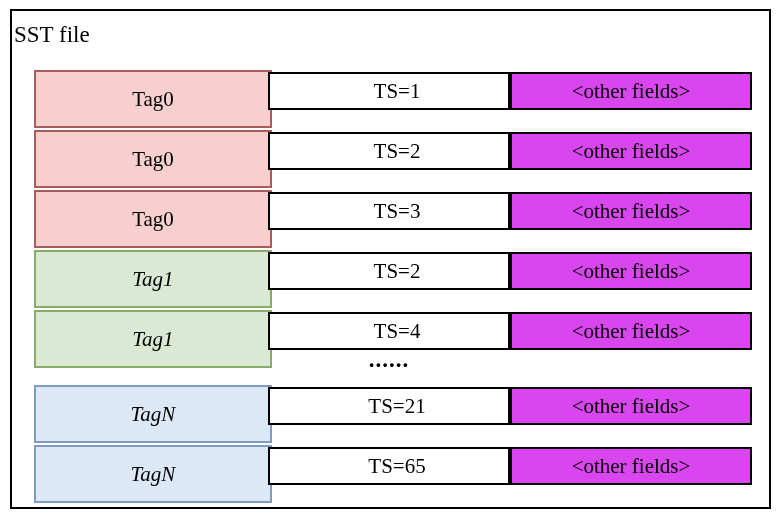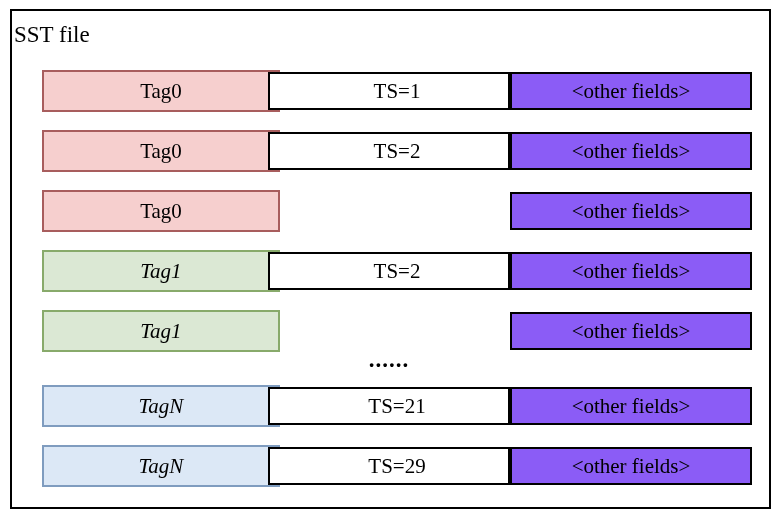--- a/index.html
+++ b/index.html
@@ -36,40 +36,40 @@
   .cell {
     position: absolute;
     box-sizing: border-box;
     display: flex;
     align-items: center;
     justify-content: center;
     font-size: 21px;
     white-space: nowrap;
   }
   .tag-cell {
-    left: 12px; top: 0;
-    width: 238px; height: 42px;
+    left: 4px; top: 0;
+    width: 238px; height: 58px;
     border: 2.5px solid #888888;
     background: #eeeeee;
   }
   .tag-cell[data-color="red"]   { background: var(--red_fill, #f6cfce);  border-color: var(--red_border, #a85d5d); }
   .tag-cell[data-color="green"] { background: var(--green_fill, #dbe8d4); border-color: var(--green_border, #88aa6b); font-style: italic; }
   .tag-cell[data-color="blue"]  { background: var(--blue_fill, #dce8f6);  border-color: var(--blue_border, #7f9cbf); font-style: italic; }
   .ts-cell {
     left: 238px; top: 2px;
     width: 242px; height: 38px;
     border: 2px solid var(--cell_border, #000000);
     background: #ffffff;
     padding-left: 16px;
   }
   .other-cell {
     left: 480px; top: 2px;
     width: 242px; height: 38px;
     border: 2px solid var(--cell_border, #000000);
-    background: #8b5cf6;
+    background: #d946ef;
   }
   .row-1 { top: 70px; }
   .row-2 { top: 130px; }
   .row-3 { top: 190px; }
   .row-4 { top: 250px; }
   .row-5 { top: 310px; }
   .row-6 { top: 385px; }
   .row-7 { top: 445px; }
   .ellipsis {
     position: absolute;
@@ -99,41 +99,43 @@
   </div>
 
   <div class="row row-2">
     <div class="cell tag-cell" data-color="red">Tag0</div>
     <div class="cell ts-cell">TS=2</div>
     <div class="cell other-cell">&lt;other fields&gt;</div>
   </div>
 
   <div class="row row-3">
     <div class="cell tag-cell" data-color="red">Tag0</div>
+    <div class="cell ts-cell">TS=3</div>
     <div class="cell other-cell">&lt;other fields&gt;</div>
   </div>
 
   <div class="row row-4">
     <div class="cell tag-cell" data-color="green">Tag1</div>
     <div class="cell ts-cell">TS=2</div>
     <div class="cell other-cell">&lt;other fields&gt;</div>
   </div>
 
   <div class="row row-5">
     <div class="cell tag-cell" data-color="green">Tag1</div>
+    <div class="cell ts-cell">TS=4</div>
     <div class="cell other-cell">&lt;other fields&gt;</div>
   </div>
 
   <div class="ellipsis">......</div>
 
   <div class="row row-6">
     <div class="cell tag-cell" data-color="blue">TagN</div>
     <div class="cell ts-cell">TS=21</div>
     <div class="cell other-cell">&lt;other fields&gt;</div>
   </div>
 
   <div class="row row-7">
     <div class="cell tag-cell" data-color="blue">TagN</div>
-    <div class="cell ts-cell">TS=29</div>
+    <div class="cell ts-cell">TS=65</div>
     <div class="cell other-cell">&lt;other fields&gt;</div>
   </div>
 
 </div>
 
 </body></html>

